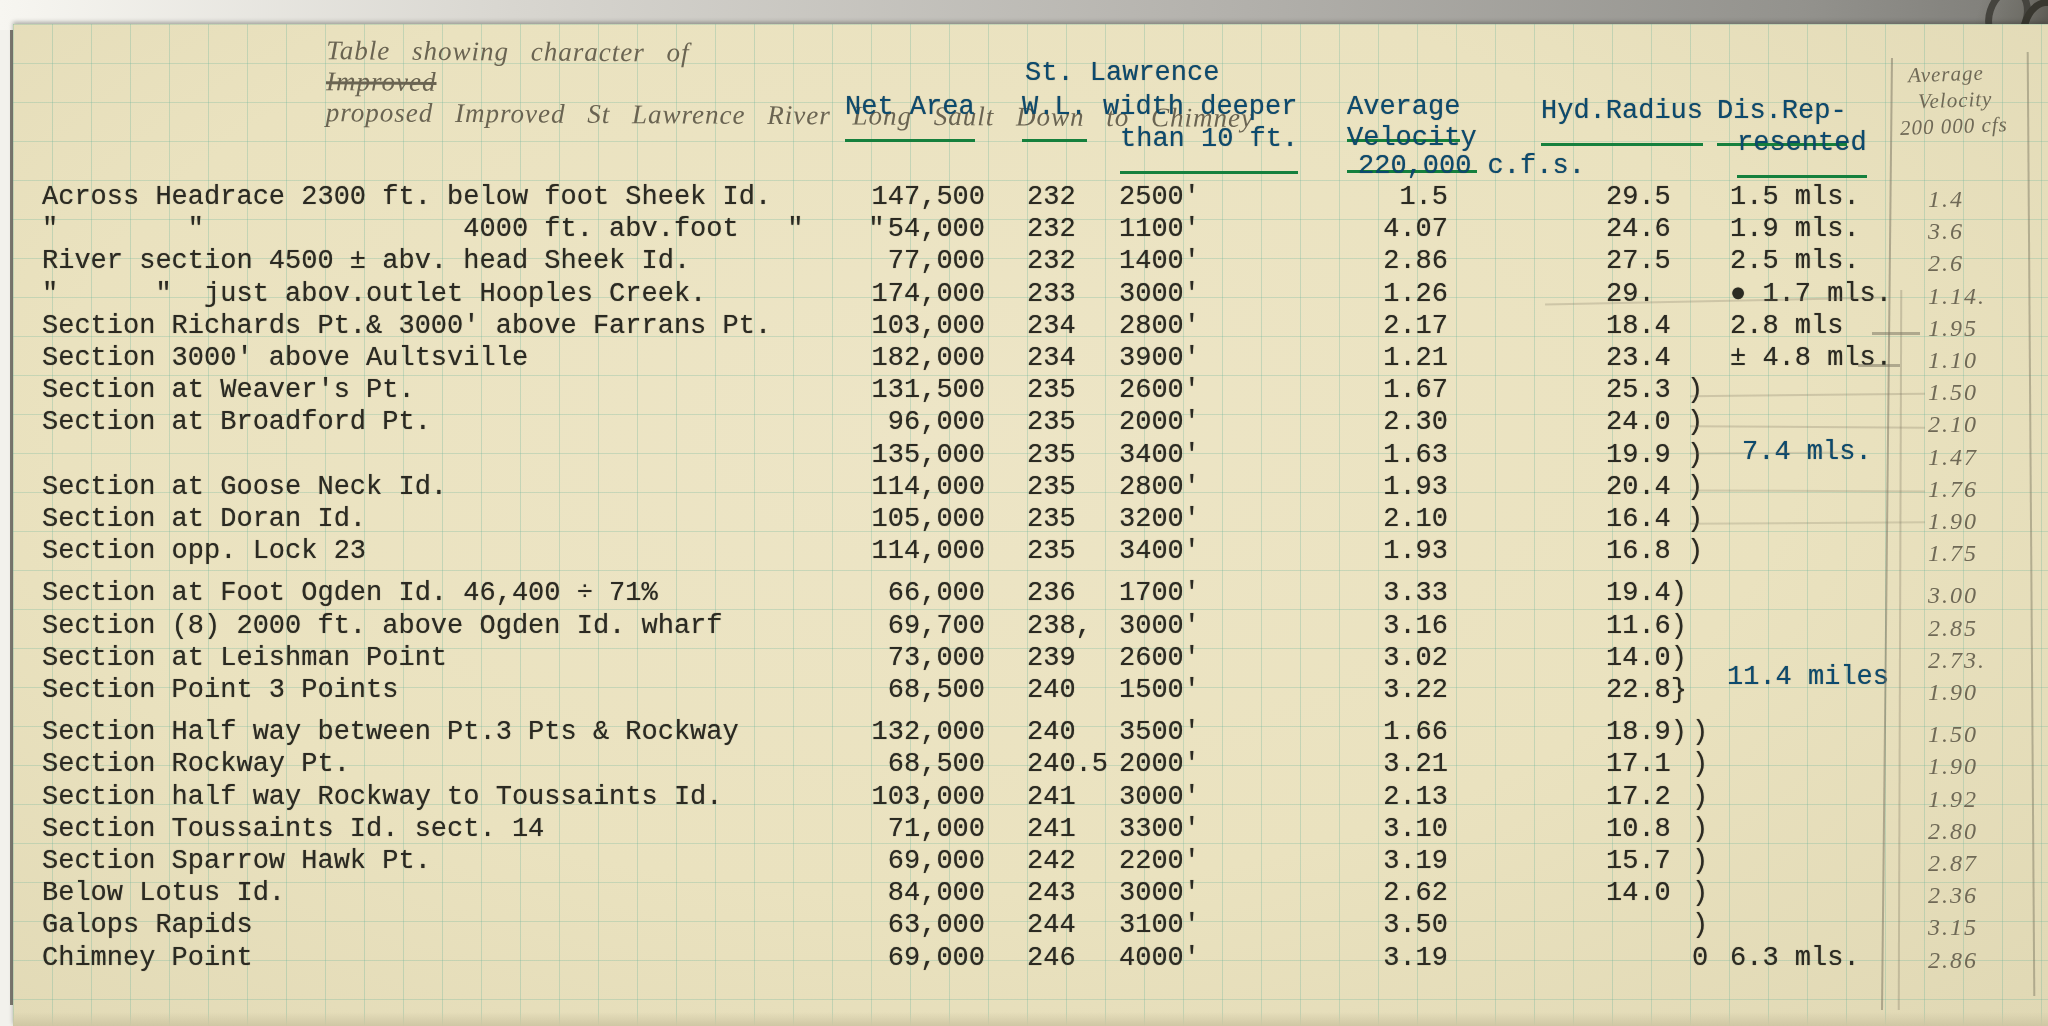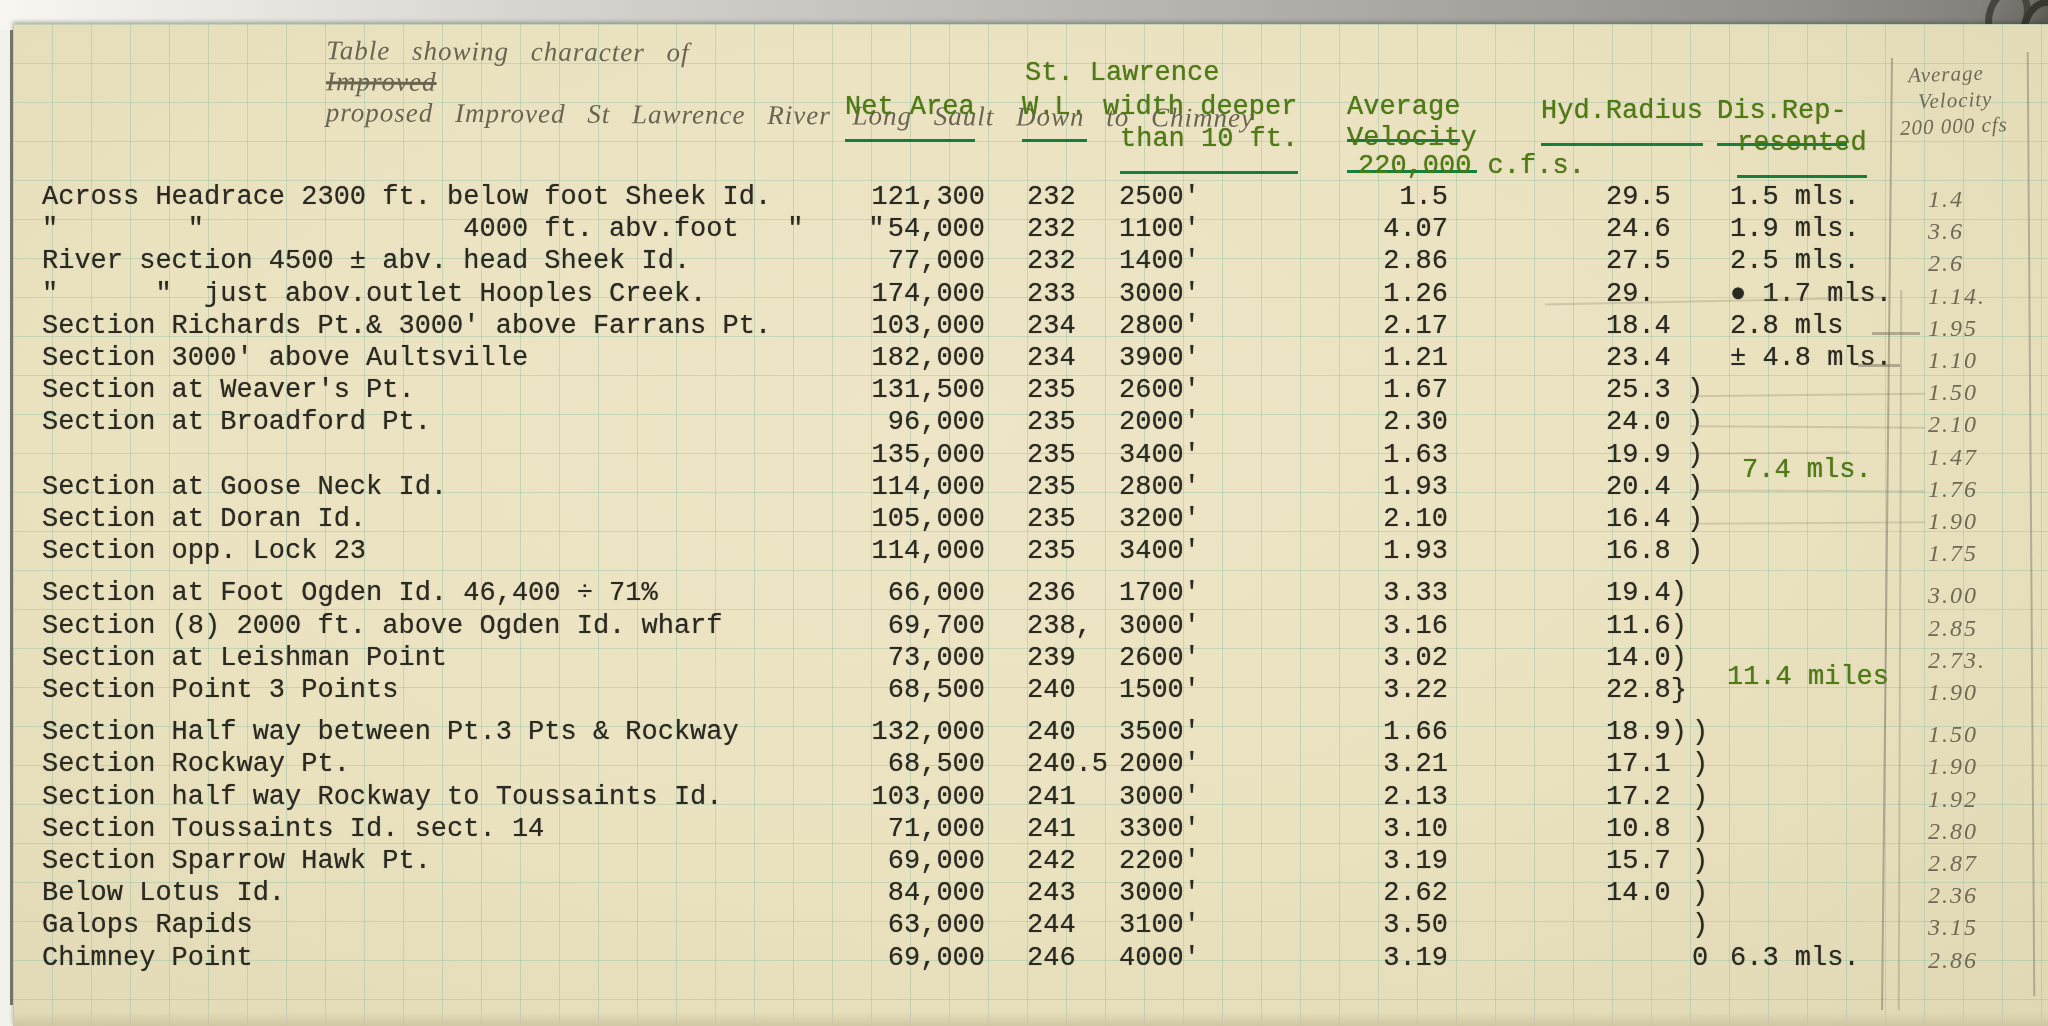--- a/index.html
+++ b/index.html
@@ -36,21 +36,21 @@
     background:#524f45;opacity:.75;
   }
   .bottom-fade{
     position:absolute;left:13px;bottom:0;width:2035px;height:14px;
     background:linear-gradient(to bottom,transparent,#cfc7a4);
   }
   
   .ink{
     position:absolute;
     font-family:"Liberation Mono","DejaVu Sans Mono",monospace;
-    font-size:27px;color:#4d7c0f;white-space:pre;
+    font-size:27px;color:#0c4a6e;white-space:pre;
     text-shadow:0 0 1px rgba(40,38,30,.6);
   }
   .u{border-bottom:3px solid #15803d;padding-bottom:17px;}
   
   .pencil{
     position:absolute;
     font-family:"Liberation Serif","DejaVu Serif",serif;
     font-style:italic;color:#6f6956;white-space:pre;
   }
   .title{
@@ -117,27 +117,27 @@
 <div class="ink u" style="left:1347px;top:123px;">Velocity</div>
 <div class="ink" style="left:1358px;top:151px;">220,000 c.f.s.</div>
 <div class="ink u" style="left:1541px;top:96px;">Hyd.Radius</div>
 <div class="ink u" style="left:1717px;top:96px;">Dis.Rep-</div>
 <div class="ink u" style="left:1737px;top:128px;">resented</div>
 
 <div class="pencil hand-head" style="left:1908px;top:62px;">Average</div>
 <div class="pencil hand-head" style="left:1918px;top:88px;">Velocity</div>
 <div class="pencil hand-head" style="left:1900px;top:114px;">200 000 cfs</div>
 
-<div class="ink" style="left:1742px;top:455px;">7.4 mls.</div>
+<div class="ink" style="left:1742px;top:437px;">7.4 mls.</div>
 <div class="ink" style="left:1727px;top:662px;">11.4 miles</div>
 
 <div>
     <div class="trow" style="top: 182px;">
       <span class="cell c-label">Across Headrace 2300 ft. below foot Sheek Id.</span>
-      <span class="cell c-net">121,300</span>
+      <span class="cell c-net">147,500</span>
       <span class="cell c-wl">232</span>
       <span class="cell c-width">2500'</span>
       <span class="cell c-vel">1.5</span>
       <span class="cell c-hyd">29.5</span>
       <span class="cell c-dis">1.5 mls.</span>
       <span class="cell c-hand">1.4</span>
     </div>
     <div class="trow" style="top: 214.2px;">
       <span class="cell c-label">"        "                4000 ft. abv.foot   "    "</span>
       <span class="cell c-net">54,000</span>

